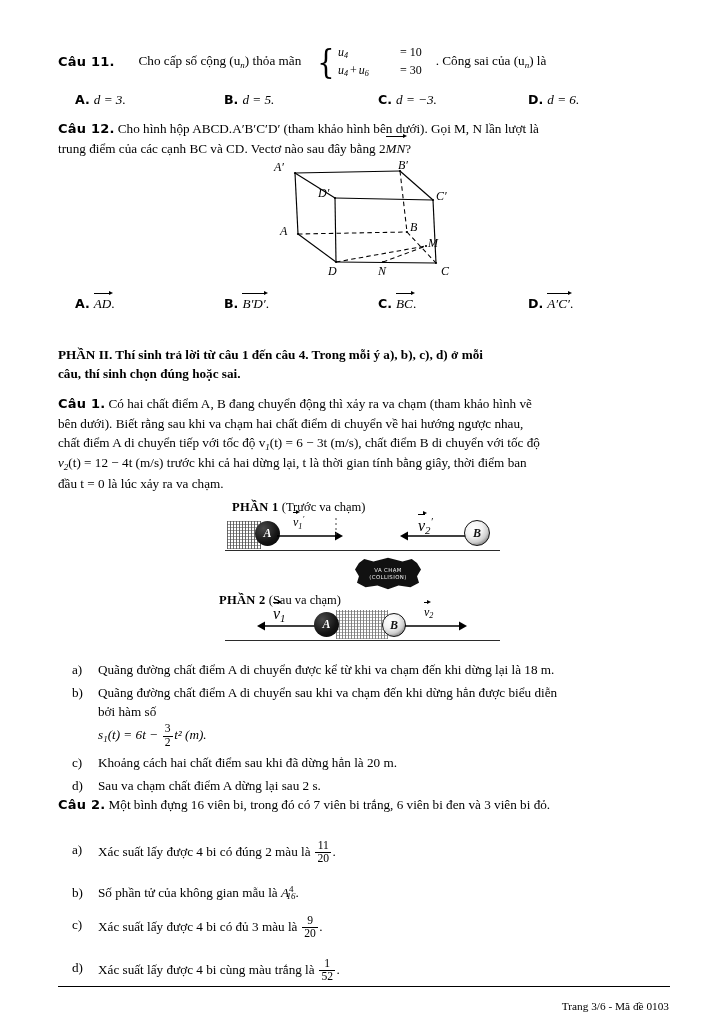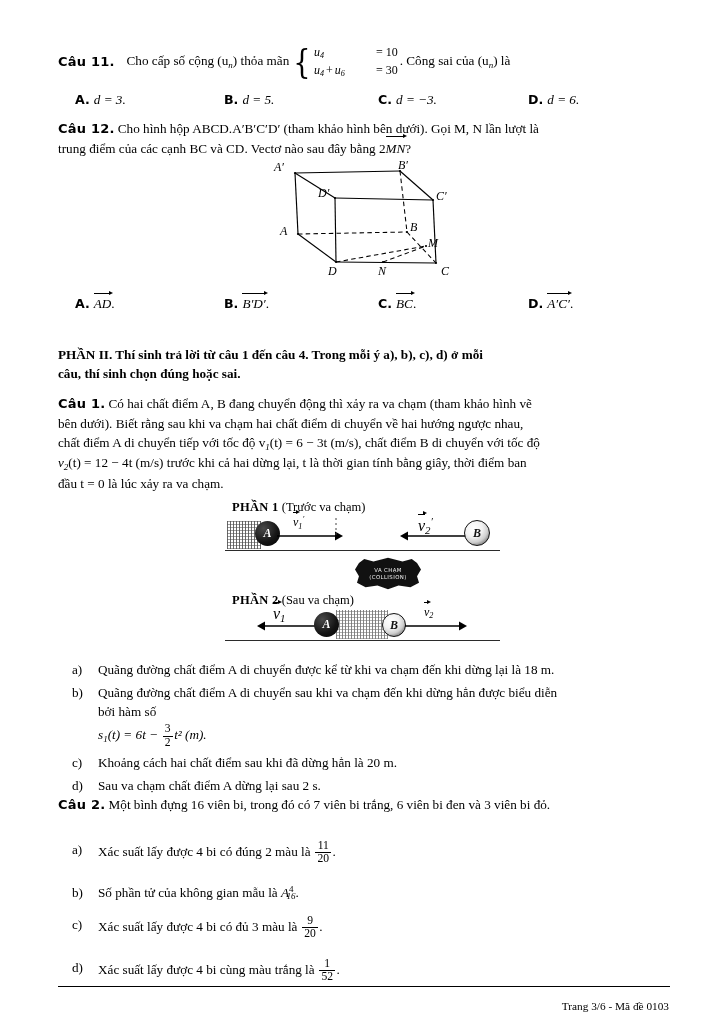--- a/index.html
+++ b/index.html
@@ -119,21 +119,21 @@
     display:flex;flex-direction:column;align-items:center;justify-content:center;
     clip-path: polygon(6% 18%, 14% 6%, 28% 14%, 50% 2%, 72% 14%, 86% 6%, 94% 18%, 100% 38%, 94% 58%, 97% 78%, 84% 92%, 66% 86%, 50% 98%, 34% 86%, 16% 92%, 3% 78%, 6% 58%, 0% 38%);
   }
 </style>
 </head>
 <body>
 
 <div class="page">
 
   <div class="q-block" style="top:44px;">
-    <div class="body-text" style="display:flex;align-items:center;flex-wrap:nowrap;">
+    <div class="body-text" style="display:flex;align-items:center;flex-wrap:nowrap;gap:12px;">
       <span class="q-head">Câu 11.</span>
       <span style="margin-left:12px;">
         <span>Cho cấp số cộng (u</span><sub>n</sub><span>) thỏa mãn</span>
       </span>
       <span class="system">
         <span class="brace">{</span>
         <span class="sys-rows">
           <span class="row">
             <span class="lhs"><span>u</span><sub>4</sub></span>
             <span class="rhs">= 10</span>
@@ -277,21 +277,21 @@
       <span class="vecsm">v</span><sub>2</sub><sup style="font-style:italic;">′</sup>
     </span>
     <div class="ball light" style="left:249px;top:20px;width:26px;height:26px;font-size:12px;">B</div>
     <div class="ground" style="left:10px;top:50px;width:275px;"></div>
 
     <div class="badge" style="left:140px;top:57px;width:66px;height:33px;">
       <span>VA CHẠM</span>
       <span>(COLLISION)</span>
     </div>
 
-    <span class="phan-title" style="left:17px;top:93px;">
+    <span class="phan-title" style="left:4px;top:93px;">
       <b>PHẦN 2</b>
       <span>(Sau va chạm)</span>
     </span>
 
     <svg style="position:absolute;left:42px;top:118px;" width="62" height="14">
       <line x1="8" y1="8" x2="62" y2="8" stroke="#000" stroke-width="1.6"></line>
       <polygon points="8,3.4 0,8 8,12.6" fill="#000"></polygon>
     </svg>
     <span style="position:absolute;left:58px;top:105px;font-size:16px;">
       <span class="vecsm">v</span><sub>1</sub>

